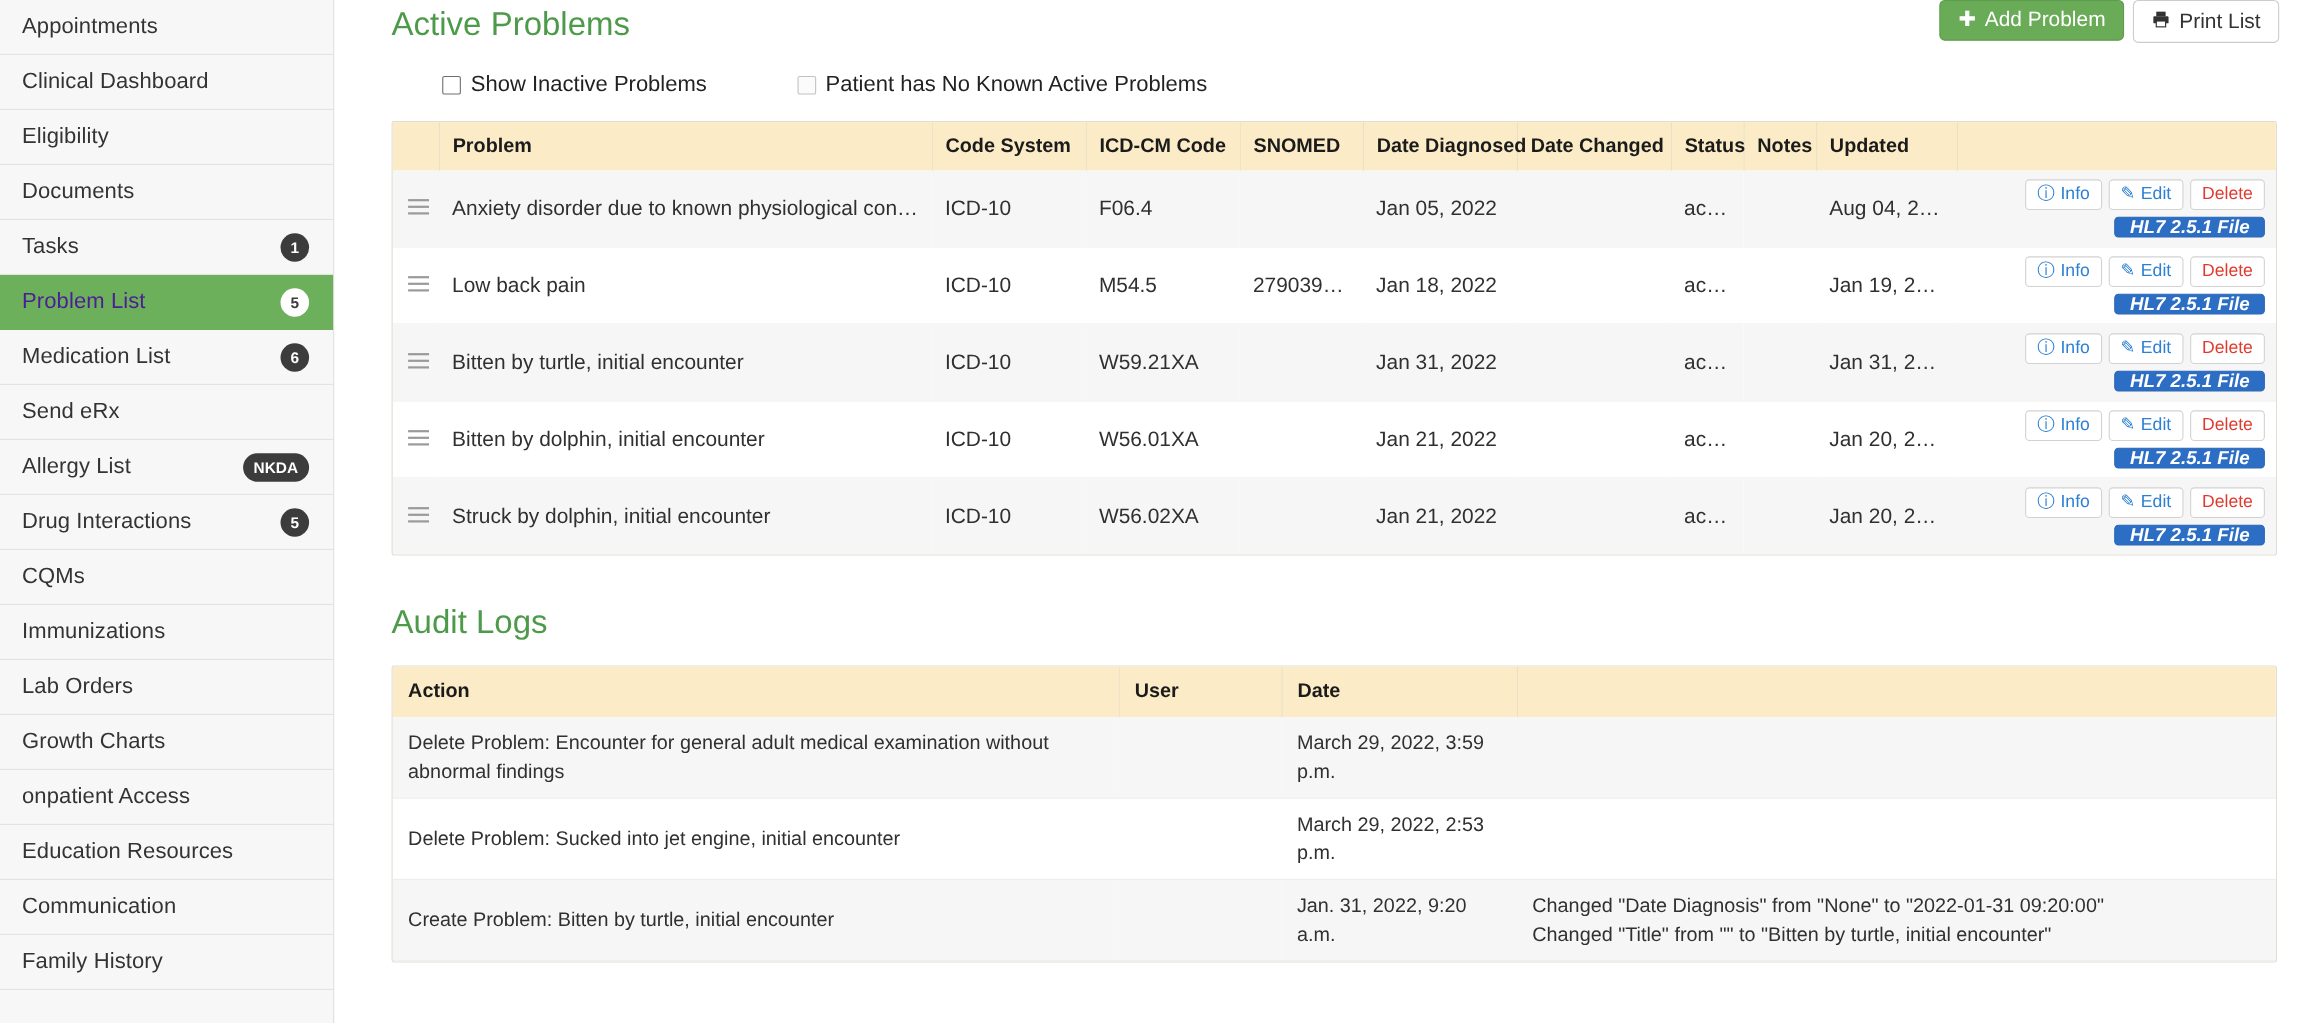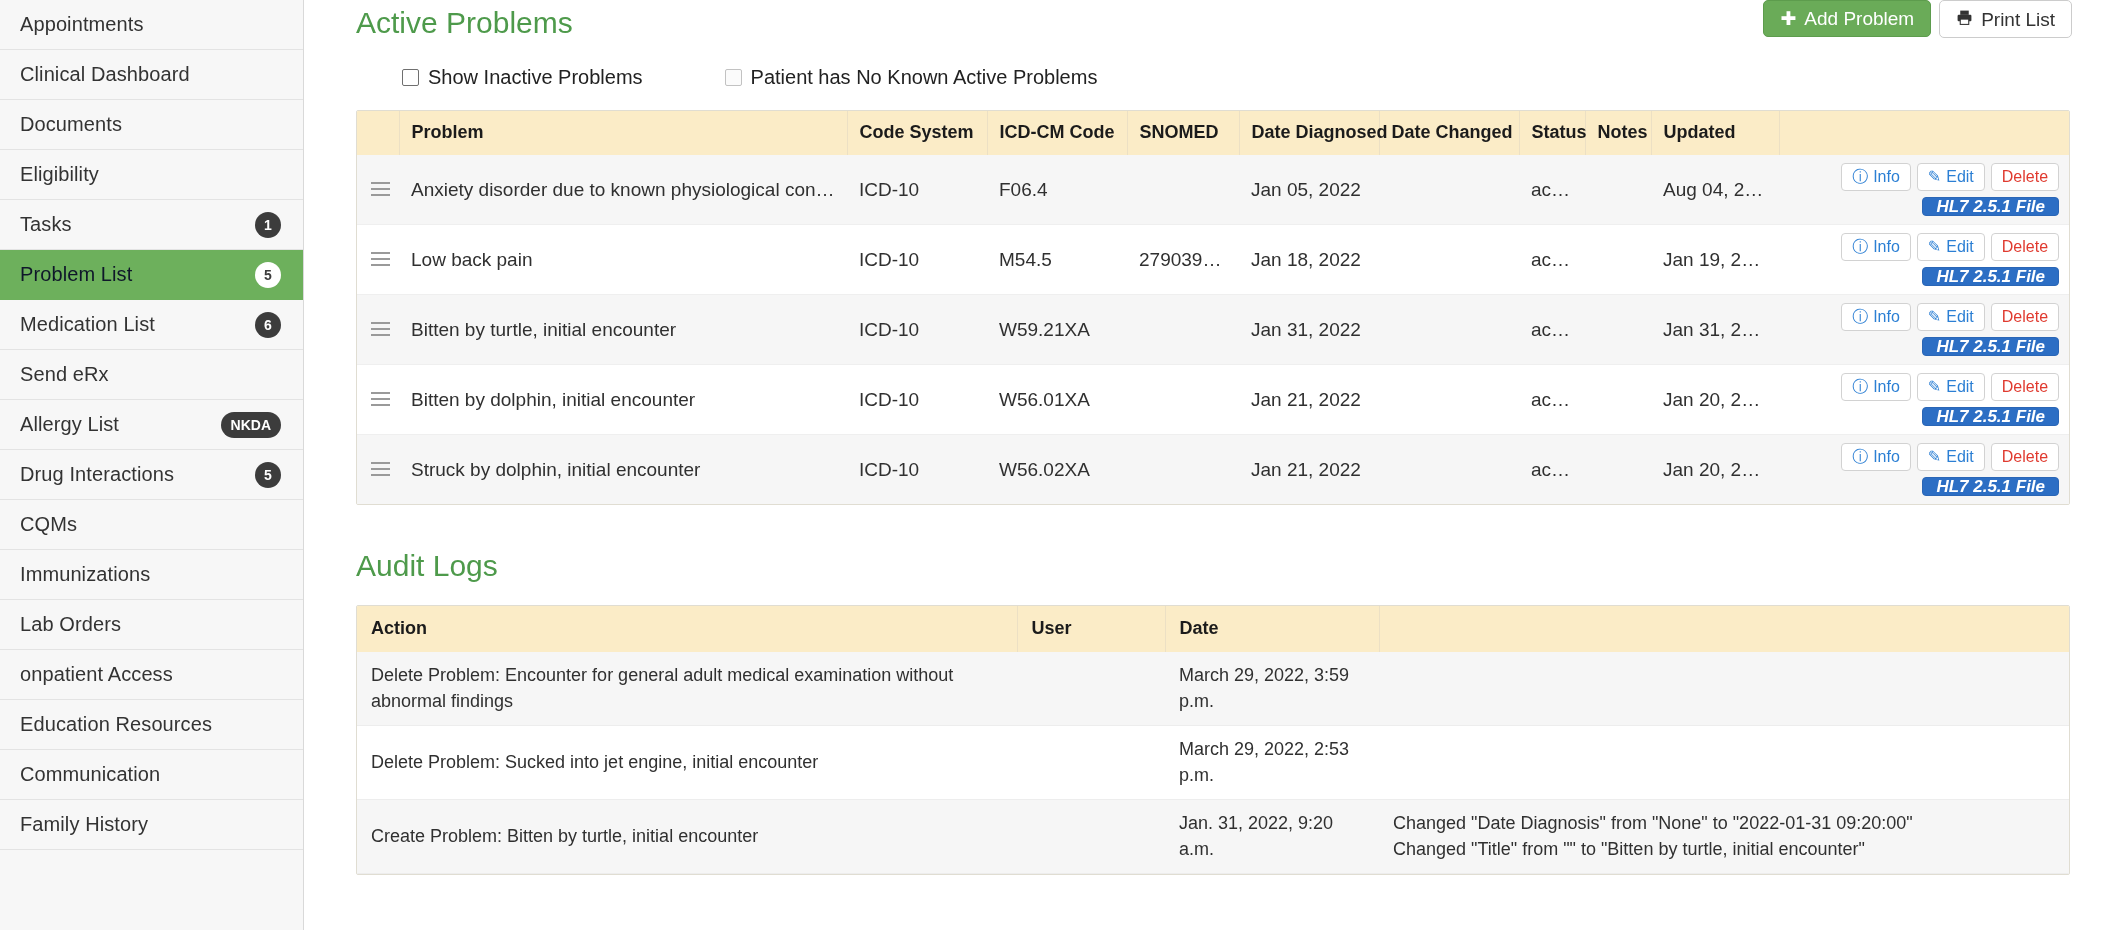--- a/index.html
+++ b/index.html
@@ -31,21 +31,21 @@
     background: #f7f7f7;
     cursor: pointer;
   }
   .nav-item .nav-label {
     font-size: 20px;
     color: #333333;
     letter-spacing: 0.1px;
     white-space: nowrap;
   }
   .nav-item.active { background: #6db05c; border-bottom-color: #6db05c; }
-  .nav-item.active .nav-label { color: #0f172a; }
+  .nav-item.active .nav-label { color: #4c1d95; }
 
   .badge {
     min-width: 26px; height: 26px;
     border-radius: 13px;
     background: #3c3c3c;
     color: #ffffff;
     font-size: 14px;
     font-weight: bold;
     display: flex; align-items: center; justify-content: center;
     padding: 0 8px;
@@ -233,24 +233,24 @@
 <div class="app">
 
   <nav class="sidebar" id="sidebar">
       <div class="nav-item">
         <span class="nav-label">Appointments</span>
       </div>
       <div class="nav-item">
         <span class="nav-label">Clinical Dashboard</span>
       </div>
       <div class="nav-item">
+        <span class="nav-label">Eligibility</span>
+      </div>
+      <div class="nav-item">
         <span class="nav-label">Documents</span>
-      </div>
-      <div class="nav-item">
-        <span class="nav-label">Eligibility</span>
       </div>
       <div class="nav-item">
         <span class="nav-label">Tasks</span>
         <span class="badge">1</span>
       </div>
       <div class="nav-item active">
         <span class="nav-label">Problem List</span>
         <span class="badge light">5</span>
       </div>
       <div class="nav-item">
@@ -269,20 +269,23 @@
         <span class="badge">5</span>
       </div>
       <div class="nav-item">
         <span class="nav-label">CQMs</span>
       </div>
       <div class="nav-item">
         <span class="nav-label">Immunizations</span>
       </div>
       <div class="nav-item">
         <span class="nav-label">Lab Orders</span>
+      </div>
+      <div class="nav-item">
+        <span class="nav-label">Growth Charts</span>
       </div>
       <div class="nav-item">
         <span class="nav-label">onpatient Access</span>
       </div>
       <div class="nav-item">
         <span class="nav-label">Education Resources</span>
       </div>
       <div class="nav-item">
         <span class="nav-label">Communication</span>
       </div>

